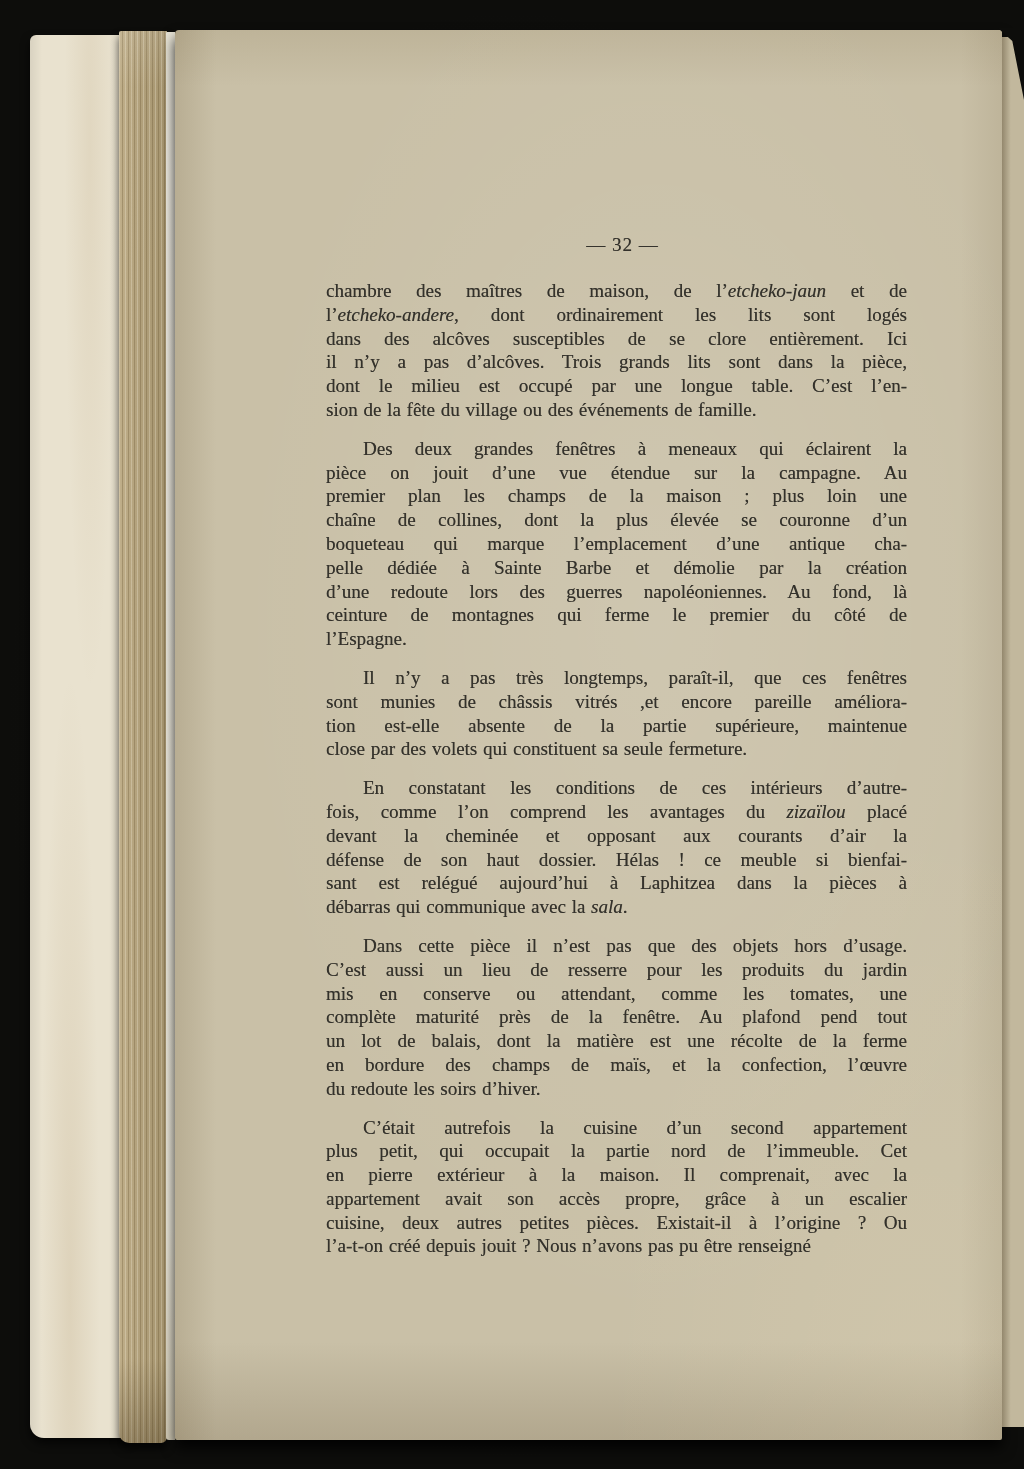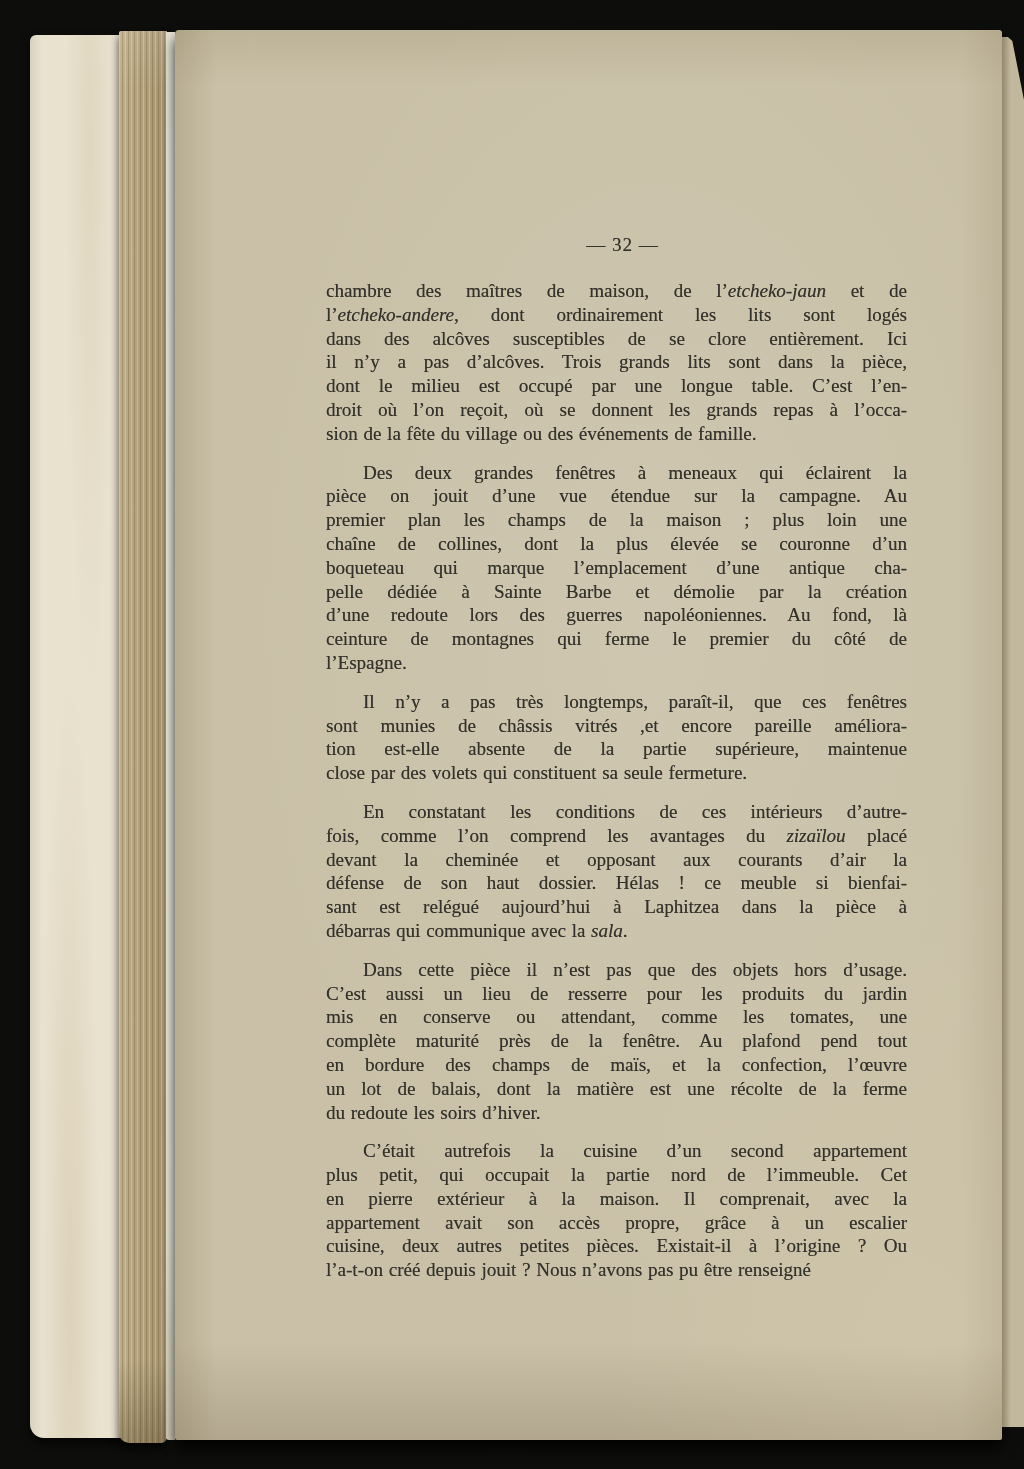--- a/index.html
+++ b/index.html
@@ -126,21 +126,20 @@
   <div class="book-page">
     <div class="text-col">
       <div class="page-num">— 32 —</div>
       <div>
           <div class="para">
             <div class="line"><span>chambre des maîtres de maison, de l’</span><i>etcheko-jaun</i><span> et de</span></div>
             <div class="line"><span>l’</span><i>etcheko-andere</i><span>, dont ordinairement les lits sont logés</span></div>
             <div class="line"><span>dans des alcôves susceptibles de se clore entièrement. Ici</span></div>
             <div class="line"><span>il n’y a pas d’alcôves. Trois grands lits sont dans la pièce,</span></div>
             <div class="line"><span>dont le milieu est occupé par une longue table. C’est l’en-</span></div>
-            <div class="line"><span>droit où l’on reçoit, où se donnent les grands repas à l’occa-</span></div>
             <div class="line last"><span>sion de la fête du village ou des événements de famille.</span></div>
           </div>
           <div class="para indent">
             <div class="line"><span>Des deux grandes fenêtres à meneaux qui éclairent la</span></div>
             <div class="line"><span>pièce on jouit d’une vue étendue sur la campagne. Au</span></div>
             <div class="line"><span>premier plan les champs de la maison ; plus loin une</span></div>
             <div class="line"><span>chaîne de collines, dont la plus élevée se couronne d’un</span></div>
             <div class="line"><span>boqueteau qui marque l’emplacement d’une antique cha-</span></div>
             <div class="line"><span>pelle dédiée à Sainte Barbe et démolie par la création</span></div>
             <div class="line"><span>d’une redoute lors des guerres napoléoniennes. Au fond, là</span></div>
@@ -151,30 +150,30 @@
             <div class="line"><span>Il n’y a pas très longtemps, paraît-il, que ces fenêtres</span></div>
             <div class="line"><span>sont munies de châssis vitrés ,et encore pareille améliora-</span></div>
             <div class="line"><span>tion est-elle absente de la partie supérieure, maintenue</span></div>
             <div class="line last"><span>close par des volets qui constituent sa seule fermeture.</span></div>
           </div>
           <div class="para indent">
             <div class="line"><span>En constatant les conditions de ces intérieurs d’autre-</span></div>
             <div class="line"><span>fois, comme l’on comprend les avantages du </span><i>zizaïlou</i><span> placé</span></div>
             <div class="line"><span>devant la cheminée et opposant aux courants d’air la</span></div>
             <div class="line"><span>défense de son haut dossier. Hélas ! ce meuble si bienfai-</span></div>
-            <div class="line"><span>sant est relégué aujourd’hui à Laphitzea dans la pièce à</span></div>
+            <div class="line"><span>sant est relégué aujourd’hui à Laphitzea dans la pièces à</span></div>
             <div class="line last"><span>débarras qui communique avec la </span><i>sala</i><span>.</span></div>
           </div>
           <div class="para indent">
             <div class="line"><span>Dans cette pièce il n’est pas que des objets hors d’usage.</span></div>
             <div class="line"><span>C’est aussi un lieu de resserre pour les produits du jardin</span></div>
             <div class="line"><span>mis en conserve ou attendant, comme les tomates, une</span></div>
             <div class="line"><span>complète maturité près de la fenêtre. Au plafond pend tout</span></div>
+            <div class="line"><span>un lot de balais, dont la matière est une récolte de la ferme</span></div>
             <div class="line"><span>en bordure des champs de maïs, et la confection, l’œuvre</span></div>
-            <div class="line"><span>un lot de balais, dont la matière est une récolte de la ferme</span></div>
             <div class="line last"><span>du redoute les soirs d’hiver.</span></div>
           </div>
           <div class="para indent">
             <div class="line"><span>C’était autrefois la cuisine d’un second appartement</span></div>
             <div class="line"><span>plus petit, qui occupait la partie nord de l’immeuble. Cet</span></div>
             <div class="line"><span>en pierre extérieur à la maison. Il comprenait, avec la</span></div>
             <div class="line"><span>appartement avait son accès propre, grâce à un escalier</span></div>
             <div class="line"><span>cuisine, deux autres petites pièces. Existait-il à l’origine ? Ou</span></div>
             <div class="line last"><span>l’a-t-on créé depuis jouit ? Nous n’avons pas pu être renseigné</span></div>
           </div>

